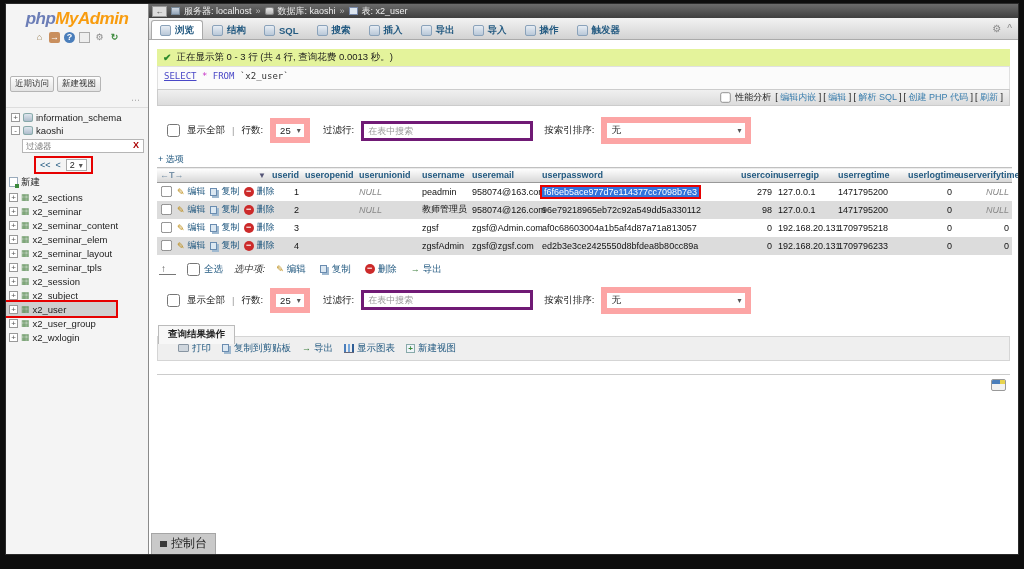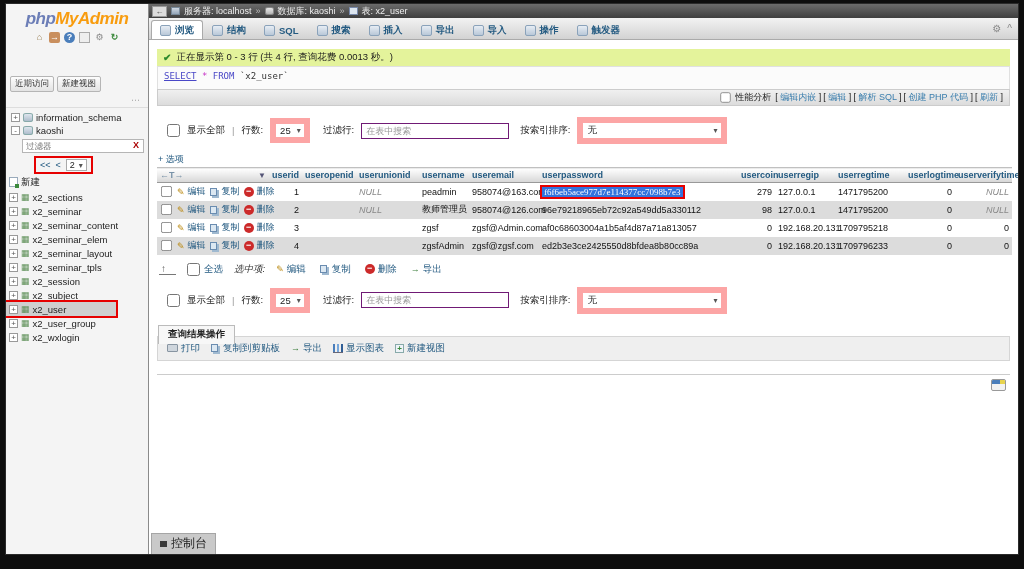--- a/index.html
+++ b/index.html
@@ -91,39 +91,39 @@
                 display:flex; justify-content:flex-end; align-items:center; gap:1px; padding:0 6px;
                 font-size:9px; color:#222; }
   .grey-strip input { margin:0 2px 0 0; transform:scale(0.8); }
   .plink a { color:#3a7ead; text-decoration:none; }
 
   .controls-row { margin:11px 0 0 10px; display:flex; align-items:center; gap:7px; color:#222; }
   .vdiv { color:#999; }
   .sel-box { border:6px solid #fca5a5; background:#fff; padding:1px 4px; display:inline-flex;
              align-items:center; justify-content:space-between; gap:6px; }
   .sel-car { color:#555; font-size:8px; }
-  .filter-input { border:1px solid #701a75; padding:2px 4px; font-size:9px; width:148px;
+  .filter-input { border:3px solid #701a75; padding:2px 4px; font-size:9px; width:172px;
                   font-family:"Liberation Sans",sans-serif; color:#333; }
   .filter-input::placeholder { color:#999; }
 
   .options-label { color:#235a81; font-size:9px; margin:9px 0 1px 1px; }
   table.data { border-collapse:collapse; table-layout:fixed; width:855px; font-size:9px; color:#111; }
   table.data th { background:linear-gradient(#ffffff,#d6d6d6); border-top:1px solid #c0c0c0;
                   border-bottom:1px solid #999; color:#235a81; font-weight:bold; text-align:left;
                   padding:2px 3px; white-space:nowrap; overflow:visible; font-size:9px; }
   table.data td { padding:0 3px; height:18px; white-space:nowrap; overflow:visible; }
   tr.even td { background:#dcdcdc; }
   td.num, th.num { text-align:right; }
   .th-actions { display:flex; justify-content:space-between; align-items:center; color:#7a93a8; }
   .sort-car { color:#557; font-size:8px; }
   .row-actions { display:flex; align-items:center; gap:4px; color:#235a81; }
   .row-actions a { color:#235a81; text-decoration:none; }
   .row-actions input { margin:0; transform:scale(0.85); }
   .null { color:#888; font-style:italic; }
-  .sel-wrap { display:inline-block;font-family:Liberation Serif, serif; }
+  .sel-wrap { display:inline-block; }
   .sel-hl { background:#3273dc; color:#fff; padding:0 2px; }
 
   .ic-edit { color:#b8860b; font-size:9px; }
   .ic-copy { display:inline-block; width:7px; height:8px; background:#dce8f2; border:1px solid #6a8cb0;
              box-shadow:2px 2px 0 #9fb9d0; margin-right:2px; }
   .ic-del { display:inline-block; width:10px; height:10px; border-radius:50%; background:#cc2a2a;
             color:#fff; font-size:9px; line-height:9px; text-align:center; font-weight:bold; }
   .ic-exp { color:#3a7d3a; font-weight:bold; font-size:9px; }
   .ic-print { display:inline-block; width:11px; height:8px; background:#cfd6dd; border:1px solid #8895a2;
               border-radius:1px; }
@@ -131,21 +131,21 @@
               background:linear-gradient(to right,#4a7ebb 0 2px,transparent 2px 4px,#76a7dc 4px 6px,transparent 6px 8px,#2f5e96 8px 10px); }
   .ic-view { display:inline-block; width:9px; height:9px; background:#eef3f8; border:1px solid #8aa;
              color:#3a8a3a; font-size:8px; line-height:8px; text-align:center; font-weight:bold; }
 
   .checkall-row { margin:8px 0 0 2px; display:flex; align-items:center; gap:11px; color:#222; }
   .l-arrow { color:#555; border-bottom:1px solid #777; padding:0 10px 0 2px; font-size:10px; line-height:10px; }
   .act-link { display:inline-flex; align-items:center; gap:3px; color:#235a81; text-decoration:none; }
   .with-sel { font-style:italic; color:#333; }
 
   .fieldset { margin-top:22px; position:relative; background:#efefef; border:1px solid #d5d5d5;
-              padding:5px 9px 5px; }
+              padding:5px 20px 5px; }
   .legend { position:absolute; top:-12px; left:0px; background:#f7f7f7; border:1px solid #bbb;
             border-bottom:none; padding:2px 9px 3px; font-weight:bold; font-size:9.5px; color:#222; }
   .ops-row { display:flex; gap:11px; align-items:center; }
 
   .end-divider { border-top:1px solid #ccc; margin-top:13px; }
   .popup-icon { float:right; margin:4px 4px 0 0; width:15px; height:12px; border:1px solid #999;
                 border-radius:2px; background:#f2f2f2; overflow:hidden; }
   .popup-icon::before { content:""; display:block; height:4px;
                         background:linear-gradient(to right,#4a7ebb 0 60%,#e8d44d 60%); }
 

